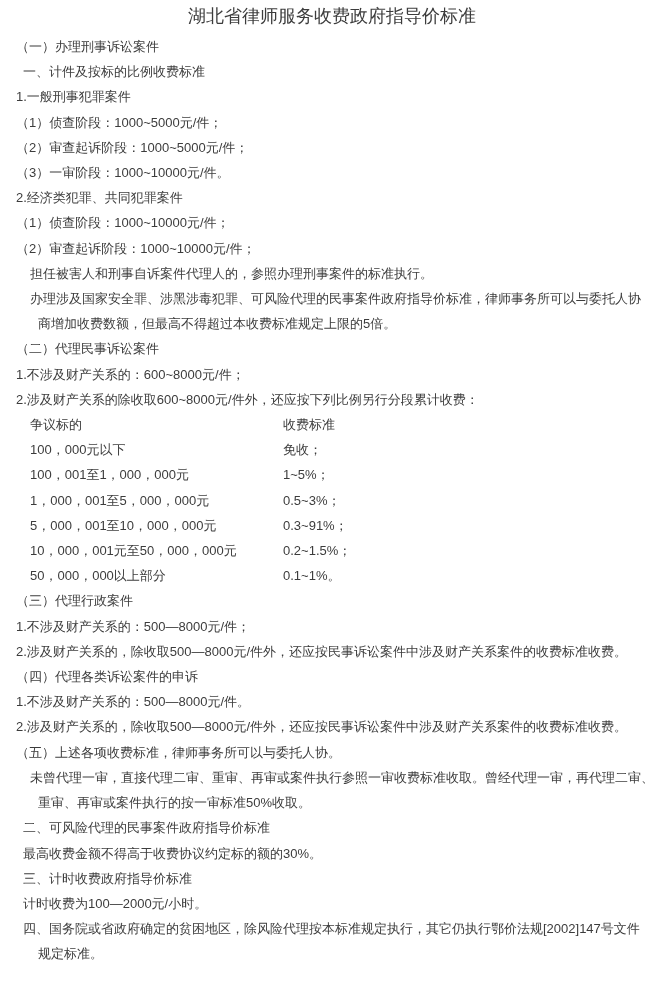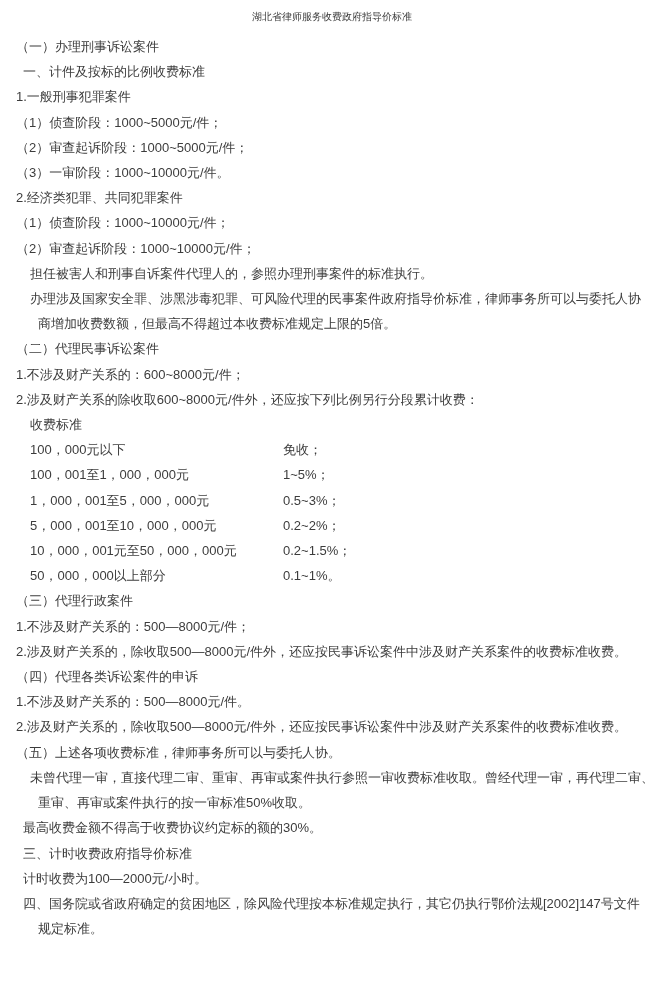--- a/index.html
+++ b/index.html
@@ -13,21 +13,21 @@
     overflow: hidden;
     font-family: "Liberation Sans", "DejaVu Sans", sans-serif;
     color: #3c3c3c;
   }
   .doc {
     box-sizing: border-box;
     width: 667px;
     padding: 4px 5px 6px 2px;
   }
   .doc-title {
-    font-size: 10px;
+    font-size: 18px;
     line-height: 25px;
     text-align: center;
     margin: 0 0 5px 0;
     font-weight: normal;
   }
   .line {
     font-size: 13px;
     line-height: 25.2px;
     margin: 0;
     white-space: nowrap;
@@ -71,56 +71,58 @@
   <p class="line i1">（2）审查起诉阶段：1000~10000元/件；</p>
   <p class="line i2">担任被害人和刑事自诉案件代理人的，参照办理刑事案件的标准执行。</p>
   <p class="line i2">办理涉及国家安全罪、涉黑涉毒犯罪、可风险代理的民事案件政府指导价标准，律师事务所可以与委托人协</p>
   <p class="line i0">商增加收费数额，但最高不得超过本收费标准规定上限的5倍。</p>
   <p class="line i1">（二）代理民事诉讼案件</p>
   <p class="line i1">1.不涉及财产关系的：600~8000元/件；</p>
   <p class="line i1">2.涉及财产关系的除收取600~8000元/件外，还应按下列比例另行分段累计收费：</p>
 
   <div>
     <div class="frow">
+      <span class="fcell1">争议标的</span>
       <span class="fcell2">收费标准</span>
     </div>
     <div class="frow">
       <span class="fcell1">100，000元以下</span>
       <span class="fcell2">免收；</span>
     </div>
     <div class="frow">
       <span class="fcell1">100，001至1，000，000元</span>
       <span class="fcell2">1~5%；</span>
     </div>
     <div class="frow">
       <span class="fcell1">1，000，001至5，000，000元</span>
       <span class="fcell2">0.5~3%；</span>
     </div>
     <div class="frow">
       <span class="fcell1">5，000，001至10，000，000元</span>
-      <span class="fcell2">0.2~2%；</span>
+      <span class="fcell2">0.3~91%；</span>
     </div>
     <div class="frow">
       <span class="fcell1">10，000，001元至50，000，000元</span>
       <span class="fcell2">0.2~1.5%；</span>
     </div>
     <div class="frow">
       <span class="fcell1">50，000，000以上部分</span>
       <span class="fcell2">0.1~1%。</span>
     </div>
   </div>
 
   <p class="line i1">（三）代理行政案件</p>
   <p class="line i1">1.不涉及财产关系的：500—8000元/件；</p>
   <p class="line i1">2.涉及财产关系的，除收取500—8000元/件外，还应按民事诉讼案件中涉及财产关系案件的收费标准收费。</p>
   <p class="line i1">（四）代理各类诉讼案件的申诉</p>
   <p class="line i1">1.不涉及财产关系的：500—8000元/件。</p>
   <p class="line i1">2.涉及财产关系的，除收取500—8000元/件外，还应按民事诉讼案件中涉及财产关系案件的收费标准收费。</p>
   <p class="line i1">（五）上述各项收费标准，律师事务所可以与委托人协。</p>
   <p class="line i2">未曾代理一审，直接代理二审、重审、再审或案件执行参照一审收费标准收取。曾经代理一审，再代理二审、</p>
   <p class="line i0">重审、再审或案件执行的按一审标准50%收取。</p>
+  <p class="line i15">二、可风险代理的民事案件政府指导价标准</p>
   <p class="line i15">最高收费金额不得高于收费协议约定标的额的30%。</p>
   <p class="line i15">三、计时收费政府指导价标准</p>
   <p class="line i15">计时收费为100—2000元/小时。</p>
   <p class="line i15">四、国务院或省政府确定的贫困地区，除风险代理按本标准规定执行，其它仍执行鄂价法规[2002]147号文件</p>
   <p class="line i0">规定标准。</p>
 
 </div>
 
 </body></html>

